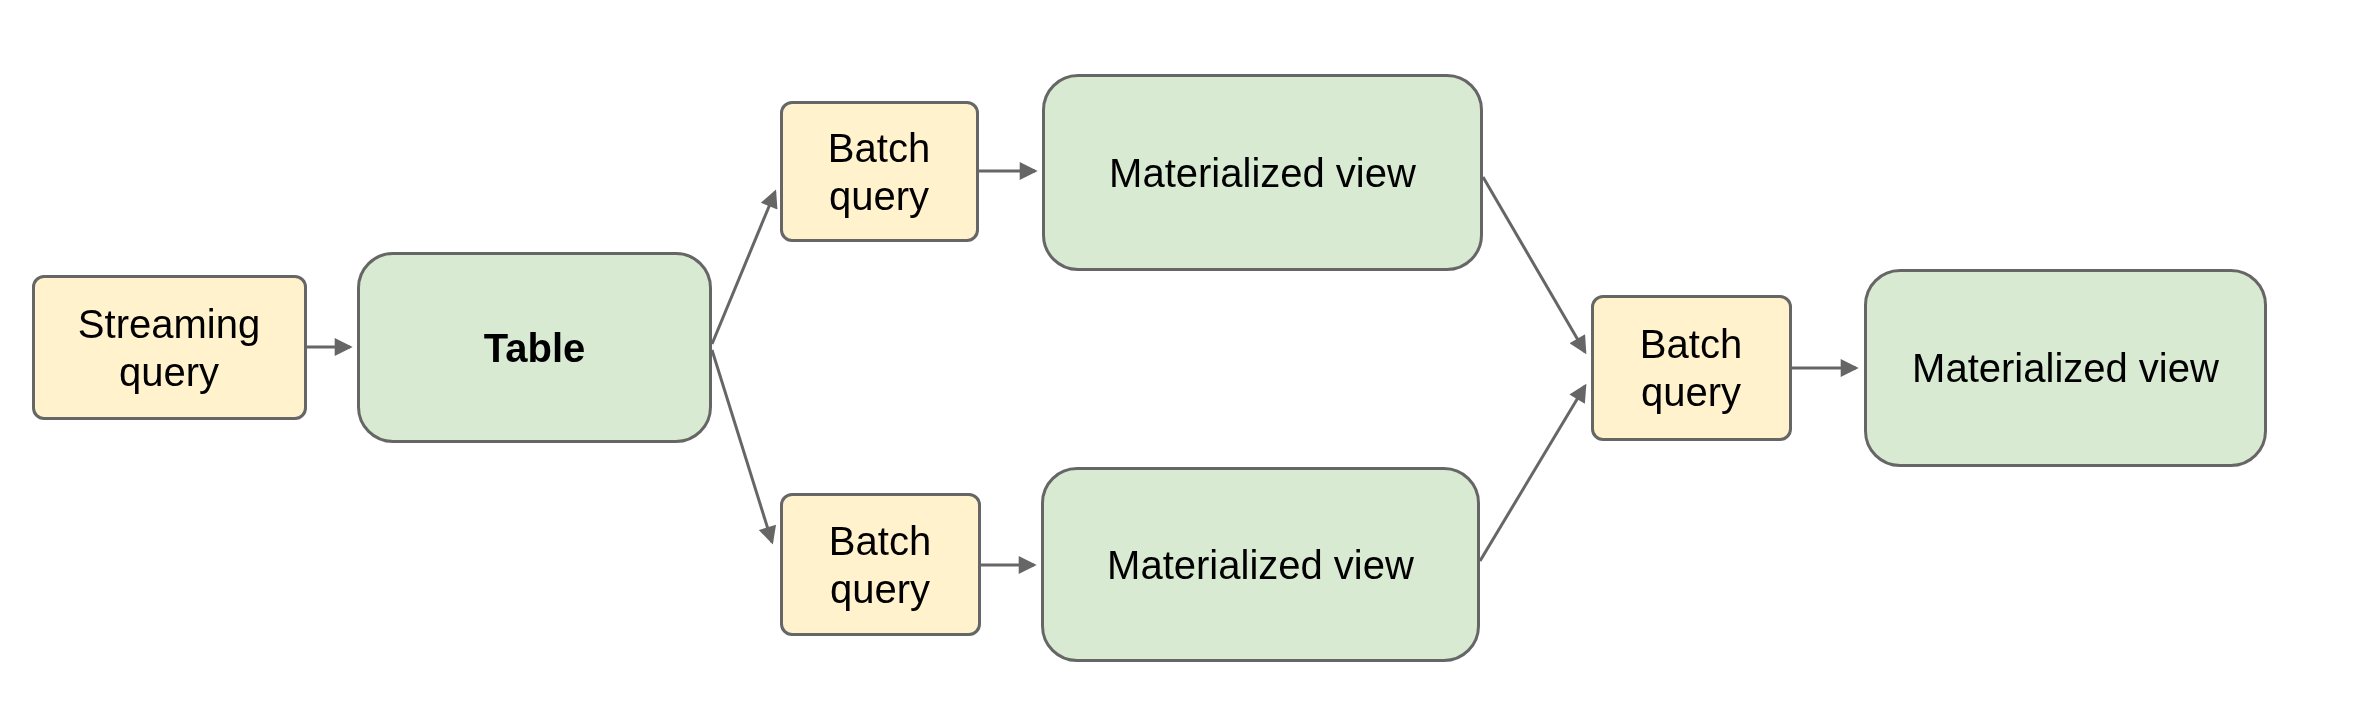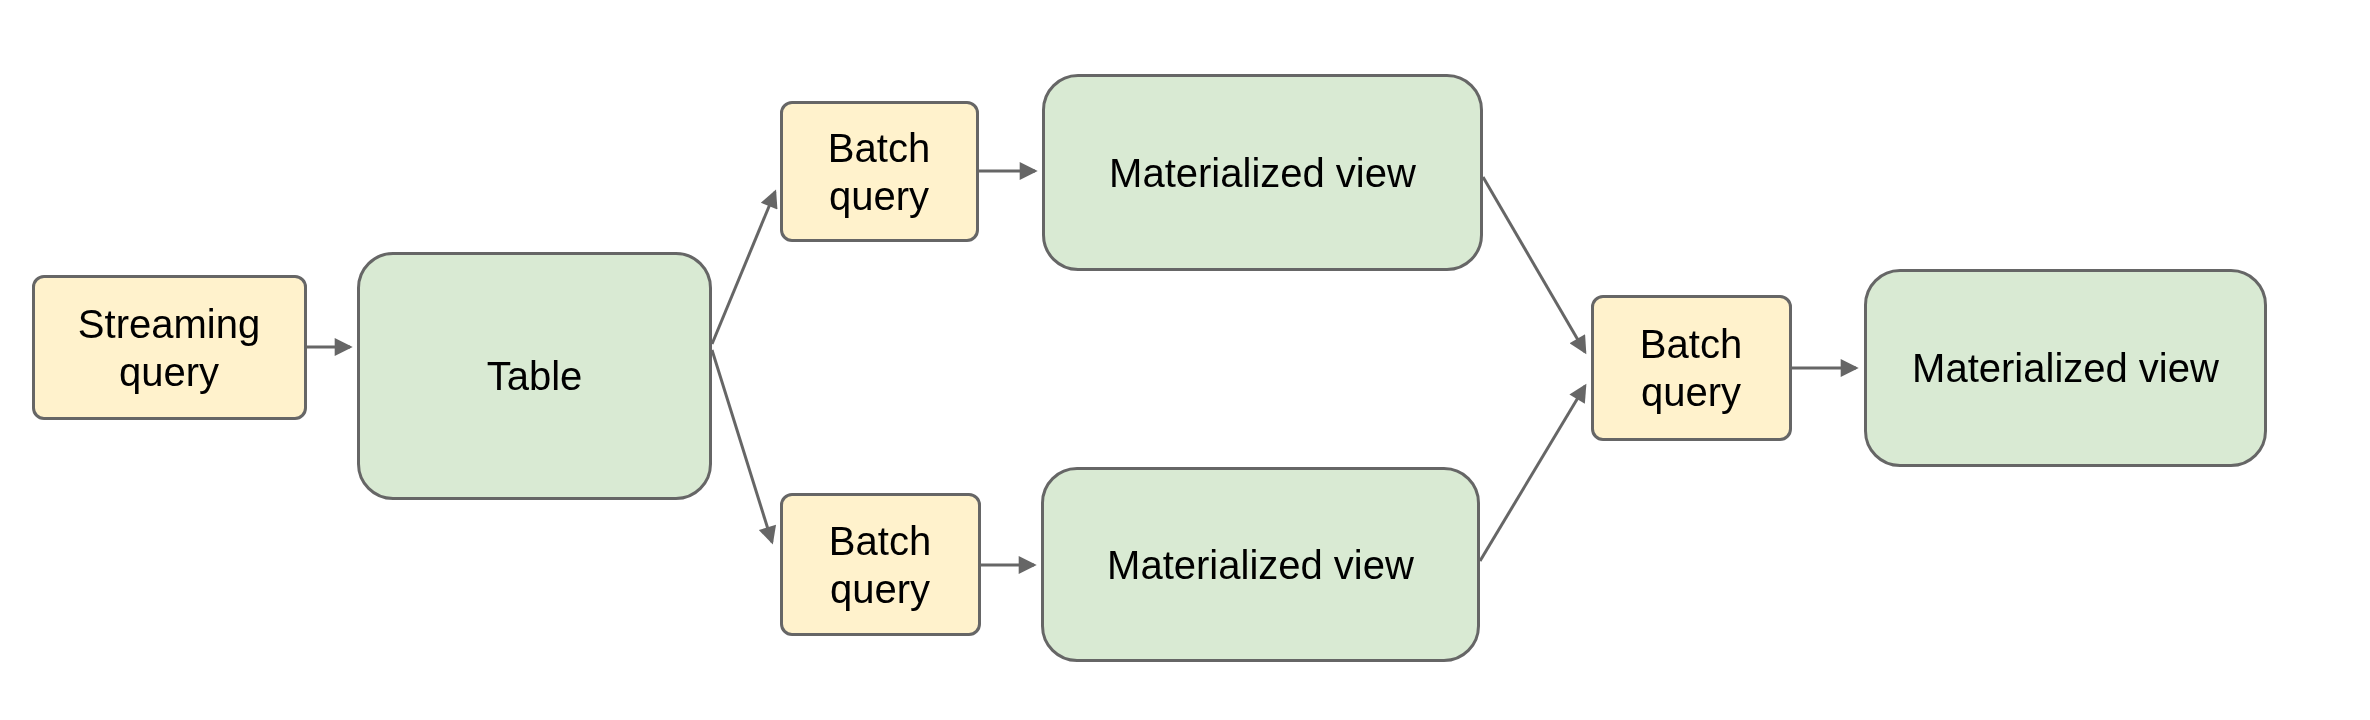--- a/index.html
+++ b/index.html
@@ -70,21 +70,21 @@
     <line class="edge-line" x1="981" y1="565" x2="1034" y2="565" marker-end="url(#arrowhead)"></line>
     <line class="edge-line" x1="1483" y1="177" x2="1585" y2="352" marker-end="url(#arrowhead)"></line>
     <line class="edge-line" x1="1480" y1="561" x2="1585" y2="386" marker-end="url(#arrowhead)"></line>
     <line class="edge-line" x1="1792" y1="368" x2="1856" y2="368" marker-end="url(#arrowhead)"></line>
   </svg>
 
   <div class="node node-query" style="left:32px; top:275px; width:275px; height:145px;justify-content:flex-end;">
     <span>Streaming query</span>
   </div>
 
-  <div class="node node-view" style="left:357px; top:252px; width:355px; height:248px;">
+  <div class="node node-view" style="left:357px; top:252px; width:355px; height:191px;font-weight:bold;">
     <span>Table</span>
   </div>
 
   <div class="node node-query" style="left:780px; top:101px; width:199px; height:141px;">
     <span>Batch query</span>
   </div>
 
   <div class="node node-view" style="left:1042px; top:74px; width:441px; height:197px;">
     <span>Materialized view</span>
   </div>

